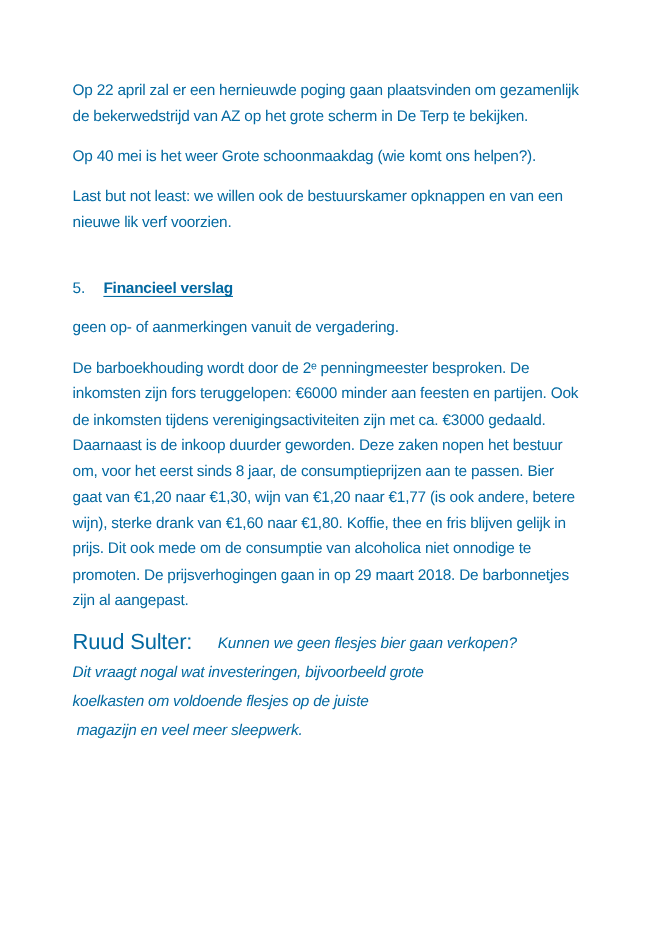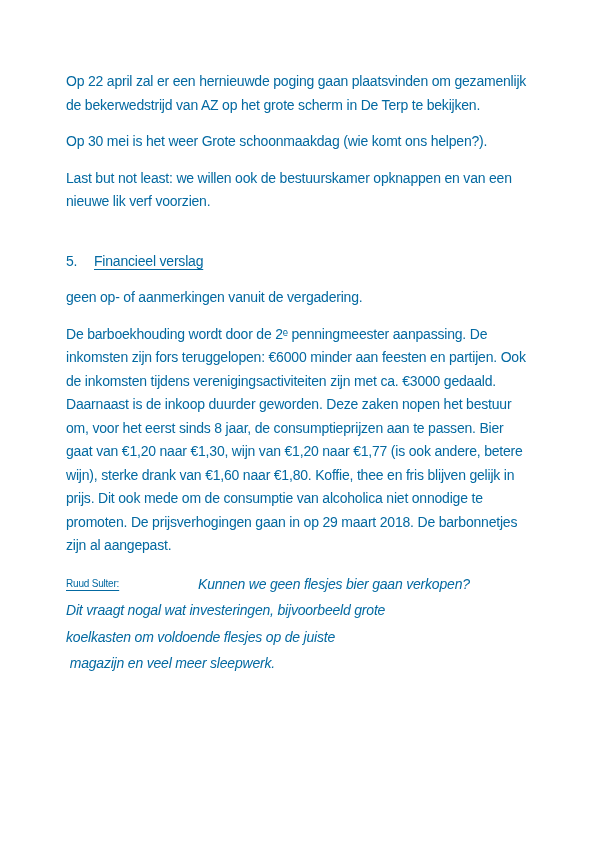--- a/index.html
+++ b/index.html
@@ -25,57 +25,56 @@
     letter-spacing: -0.2px;
     white-space: pre;
   }
   .heading {
     margin: 36px 0 13px 0;
     font-size: 14px;
     line-height: 23.5px;
     letter-spacing: -0.2px;
   }
   .h-num { display: inline-block; width: 28px; }
-  .h-title { text-decoration: underline; text-underline-offset: 3px; }
+  .h-title { text-decoration: underline; text-underline-offset: 3px; font-weight: bold; }
   .qa-block { margin-top: 0; }
   .qa-row { display: flex; align-items: flex-start; }
   .qa-label {
     flex: 0 0 132px;
     width: 132px;
-    font-size: 10px;
+    font-size: 20px;
     line-height: 26.5px;
     letter-spacing: -0.2px;
-    text-decoration: underline;
     text-underline-offset: 3px;
   }
   .qa-text { flex: 1 1 auto; font-style: italic; }
   .qa-text .line { line-height: 26.5px; }
 </style>
 </head>
 <body>
 
 <div class="page">
   <div class="content" id="doc-content">
       <div class="para">
         <div class="line">Op 22 april zal er een hernieuwde poging gaan plaatsvinden om gezamenlijk</div>
         <div class="line">de bekerwedstrijd van AZ op het grote scherm in De Terp te bekijken.</div>
       </div>
       <div class="para">
-        <div class="line">Op 30 mei is het weer Grote schoonmaakdag (wie komt ons helpen?).</div>
+        <div class="line">Op 40 mei is het weer Grote schoonmaakdag (wie komt ons helpen?).</div>
       </div>
       <div class="para">
         <div class="line">Last but not least: we willen ook de bestuurskamer opknappen en van een</div>
         <div class="line">nieuwe lik verf voorzien.</div>
       </div>
       <div class="heading"><span class="h-num">5.</span><span class="h-title">Financieel verslag</span></div>
       <div class="para">
         <div class="line">geen op- of aanmerkingen vanuit de vergadering.</div>
       </div>
       <div class="para">
-        <div class="line">De barboekhouding wordt door de 2ᵉ penningmeester aanpassing. De</div>
+        <div class="line">De barboekhouding wordt door de 2ᵉ penningmeester besproken. De</div>
         <div class="line">inkomsten zijn fors teruggelopen: €6000 minder aan feesten en partijen. Ook</div>
         <div class="line">de inkomsten tijdens verenigingsactiviteiten zijn met ca. €3000 gedaald.</div>
         <div class="line">Daarnaast is de inkoop duurder geworden. Deze zaken nopen het bestuur</div>
         <div class="line">om, voor het eerst sinds 8 jaar, de consumptieprijzen aan te passen. Bier</div>
         <div class="line">gaat van €1,20 naar €1,30, wijn van €1,20 naar €1,77 (is ook andere, betere</div>
         <div class="line">wijn), sterke drank van €1,60 naar €1,80. Koffie, thee en fris blijven gelijk in</div>
         <div class="line">prijs. Dit ook mede om de consumptie van alcoholica niet onnodige te</div>
         <div class="line">promoten. De prijsverhogingen gaan in op 29 maart 2018. De barbonnetjes</div>
         <div class="line">zijn al aangepast.</div>
       </div>

